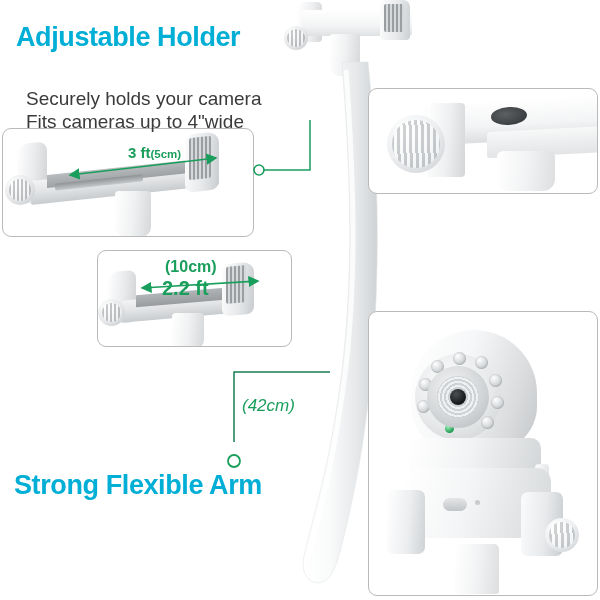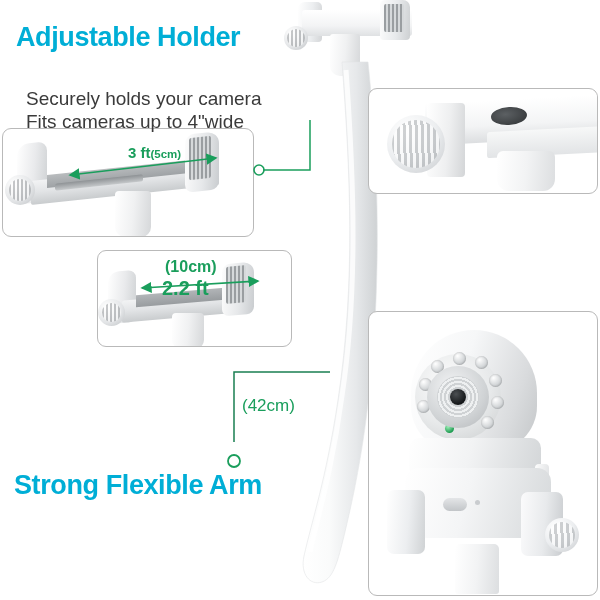--- a/index.html
+++ b/index.html
@@ -412,15 +412,15 @@
 Fits cameras up to 4"wide</div>
 
 
   <div class="headline" id="h-strongarm">Strong Flexible Arm</div>
 
   <div class="dimlabel" id="dim1"><span>3 ft</span><span class="small">(5cm)</span></div>
 
   <div class="dimlabel" id="dim2a">(10cm)</div>
   <div class="dimlabel" id="dim2b">2.2 ft</div>
 
-  <div id="dim42" class="dimlabel" style="font-weight:normal;">(42cm)</div>
+  <div id="dim42" class="dimlabel" style="font-weight:normal;font-style:italic;">(42cm)</div>
 
 </div>
 
 </body></html>

